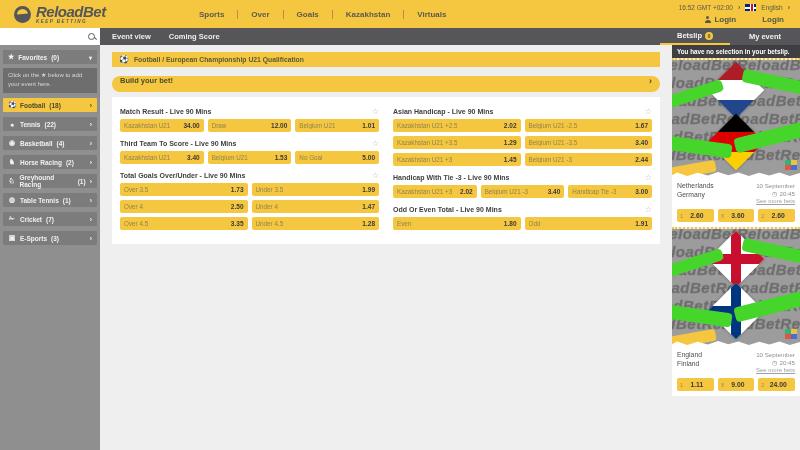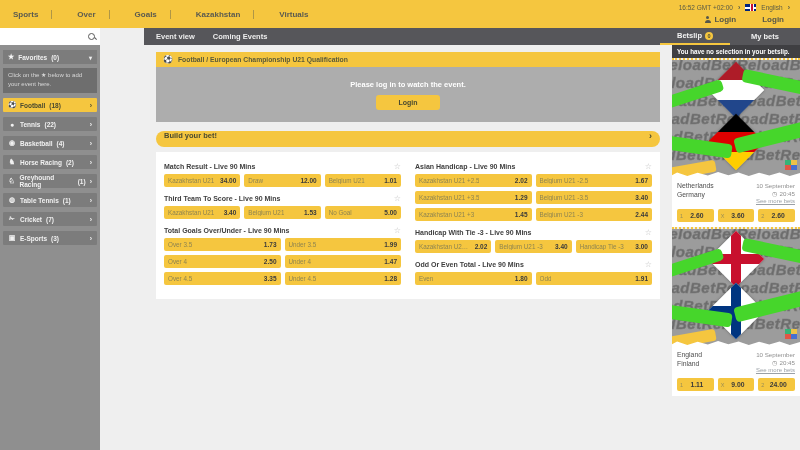--- a/index.html
+++ b/index.html
@@ -8,21 +8,21 @@
 
   
   .topbar { height:28px; background:#F5C63F; display:flex; align-items:center; position:relative; }
   .logo-wrap { display:flex; align-items:center; gap:5px; padding-left:14px; width:186px; }
   .logo-swirl { width:17px; height:17px; border-radius:50%; background:#55565A; position:relative; overflow:hidden; flex:0 0 auto; }
   .logo-swirl::after { content:""; position:absolute; left:3px; top:3px; width:11px; height:11px; border-radius:50%;
     background:#F5C63F; clip-path:polygon(0 0,100% 0,100% 45%,0 55%); }
   .logo-text { display:flex; flex-direction:column; line-height:1; }
   .logo-name { font-size:15px; font-weight:900; font-style:italic; color:#55565A; letter-spacing:-.5px; }
   .logo-tag { font-size:4.5px; font-weight:700; font-style:italic; color:#55565A; letter-spacing:1.5px; margin-top:1px; }
-  .topnav { display:flex; align-items:center; height:100%;gap:12px; }
+  .topnav { display:flex; align-items:center; height:100%; }
   .topnav .nav-item { font-size:8px; font-weight:700; color:#5A5A50; padding:0 13px; border-right:1px solid rgba(90,90,80,.45); cursor:pointer; }
   .topnav .nav-item:last-child { border-right:none; }
   .top-right { position:absolute; right:10px; top:0; height:28px; display:flex; flex-direction:column; justify-content:space-evenly; align-items:flex-end; }
   .tr-row { display:flex; align-items:center; gap:5px; font-size:6.5px; color:#5A5A45; }
   .tr-row .chev { font-size:7px; font-weight:700; }
   .uk-flag { width:11px; height:7px; background:#01247D; position:relative; overflow:hidden; flex:0 0 auto; }
   .uk-flag::before { content:""; position:absolute; left:0; top:2.5px; width:100%; height:2px; background:#fff; box-shadow:0 0 0 0 #fff; }
   .uk-flag::after { content:""; position:absolute; left:4.5px; top:0; width:2px; height:100%; background:#C8102E; border-left:.5px solid #fff; border-right:.5px solid #fff; }
   .tr-row2 { display:flex; align-items:center; gap:26px; padding-right:6px; }
   .login-join { font-size:8px; font-weight:700; color:#55564A; display:flex; align-items:center; gap:3px; cursor:pointer; }
@@ -119,20 +119,27 @@
   .rider { position:absolute; left:0; bottom:0; width:100%; height:21px; background:#3C3C3C;
     background-image:radial-gradient(circle at 2px 2px, rgba(255,255,255,.5) 1px, transparent 1.3px); background-size:6px 6px; }
   .helmet { position:absolute; left:34px; bottom:0; width:26px; height:22px; border-radius:13px 13px 4px 4px; background:#E8E8E8; overflow:hidden; }
   .helmet::before { content:""; position:absolute; left:2px; top:7px; width:22px; height:6px; border-radius:3px; background:#333; }
   .helmet::after { content:""; position:absolute; left:0; top:2px; width:26px; height:3px; background:#C33; transform:rotate(-8deg); }
 </style>
 </head>
 <body>
 
 <header class="topbar">
+  <div class="logo-wrap">
+    <span class="logo-swirl"></span>
+    <span class="logo-text">
+      <span class="logo-name">ReloadBet</span>
+      <span class="logo-tag">KEEP BETTING</span>
+    </span>
+  </div>
   <nav class="topnav" id="topnav">
       <span class="nav-item">Sports</span>
       <span class="nav-item">Over</span>
       <span class="nav-item">Goals</span>
       <span class="nav-item">Kazakhstan</span>
       <span class="nav-item">Virtuals</span>
     </nav>
   <div class="top-right">
     <div class="tr-row">
       <span>16:52 GMT +02:00</span>
@@ -212,47 +219,43 @@
         </div>
         <div class="side-item">
           <span class="s-ico">▣</span>
           <span>E-Sports</span>
           <span>(3)</span>
           <span class="s-chev">›</span>
         </div>
       </div>
   </aside>
 
-  <div style="flex:1; display:flex; flex-direction:column; min-width:0;padding-left:44px;">
+  <div style="flex:1; display:flex; flex-direction:column; min-width:0;">
     <div class="tabrow">
       <div class="main-tabs">
         <span class="main-tab">Event view</span>
-        <span class="main-tab">Coming Events</span>
+        <span class="main-tab">Coming Score</span>
       </div>
       <div class="bs-tabs">
         <span class="bs-tab active">
           <span>Betslip</span>
           <span class="bs-badge">0</span>
         </span>
         <span class="bs-tab">
-          <span>My bets</span>
+          <span>My event</span>
         </span>
       </div>
     </div>
 
     <div class="cols">
 
       <main class="main">
         <div class="event-header">
           <span class="ball">⚽</span>
           <span>Football / European Championship U21 Qualification</span>
-        </div>
-        <div class="video-box">
-          <div class="video-msg">Please log in to watch the event.</div>
-          <button class="video-login-btn">Login</button>
         </div>
         <div class="build-bet">
           <span>Build your bet!</span>
           <span class="bb-chev">›</span>
         </div>
         <div class="markets-panel">
           <div class="m-col" id="markets-left">
               <div class="market-title">
                 <span class="mt-text">Match Result - Live 90 Mins</span>
                 <span class="mt-star">☆</span>

